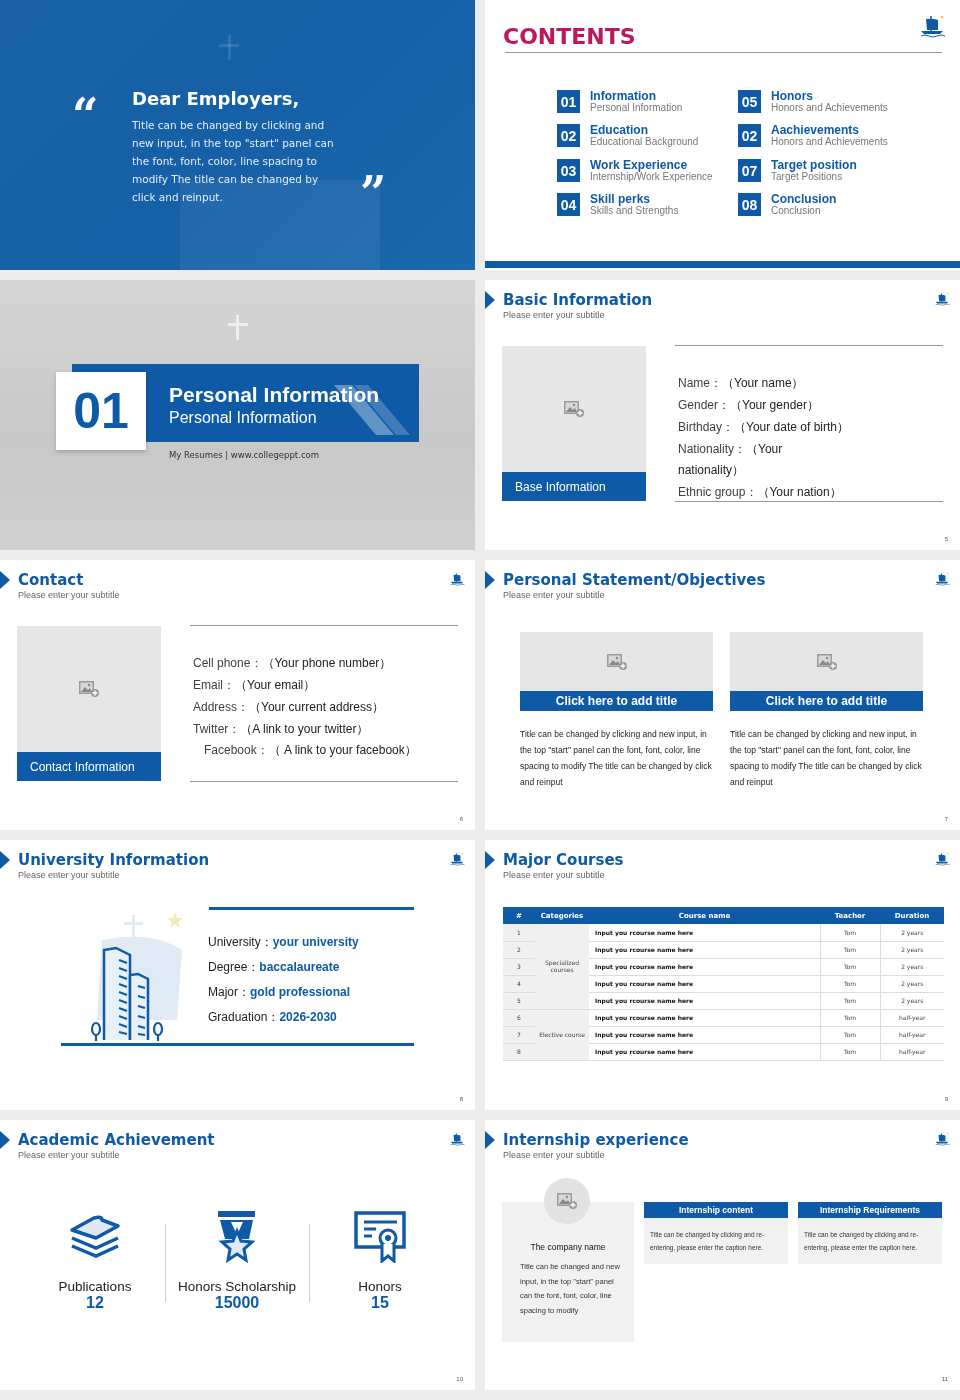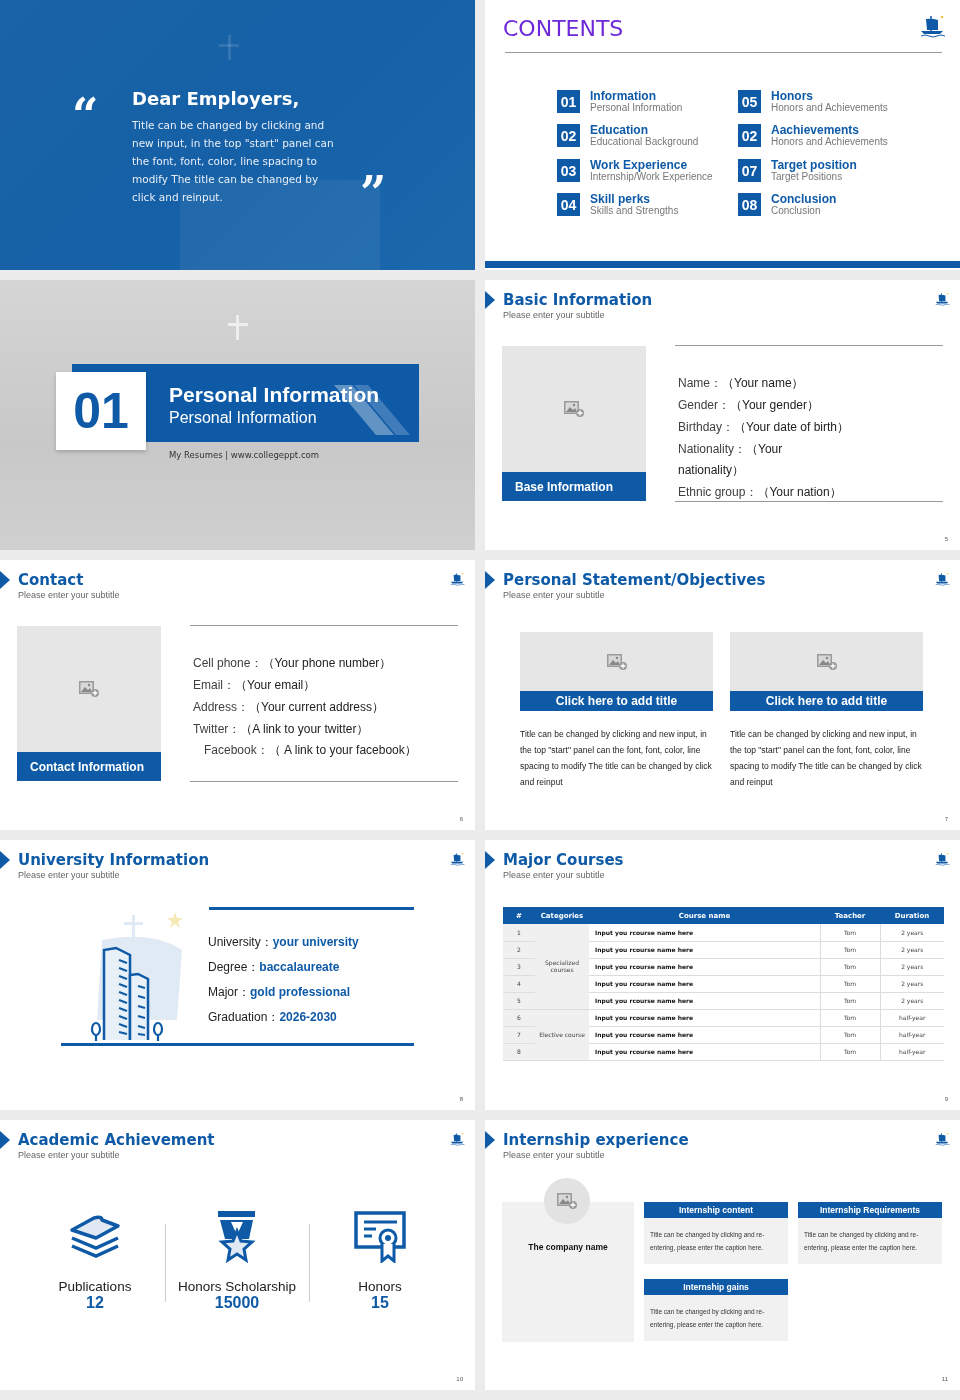--- a/index.html
+++ b/index.html
@@ -9,21 +9,21 @@
 .s5{left:0;top:560px}.s6{left:485px;top:560px}.s7{left:0;top:840px}.s8{left:485px;top:840px}
 .s9{left:0;top:1120px}.s10{left:485px;top:1120px}
 
 .s1{background:linear-gradient(135deg,#1a63a8 0%,#1560a6 50%,#1b68ad 100%)}
 .s1 .bgshape{position:absolute;opacity:.12;background:#fff}
 .s1 .q1{position:absolute;left:72px;top:92px;color:#fff;font-size:46px;font-weight:bold;font-family:"DejaVu Serif",serif;line-height:1}
 .s1 .q2{position:absolute;left:360px;top:170px;color:#fff;font-size:46px;font-weight:bold;font-family:"DejaVu Serif",serif;line-height:1}
 .s1 h1{position:absolute;left:132px;top:88px;color:#fff;font-size:18px;font-family:"DejaVu Sans",sans-serif;font-weight:bold}
 .s1 p{position:absolute;left:132px;top:116px;width:210px;color:#e8eef7;font-size:10.5px;line-height:18px;font-family:"DejaVu Sans",sans-serif}
 
-.s2 .title{position:absolute;left:18px;top:16px;font-size:22px;font-weight:normal;color:#6d28d9;font-family:"DejaVu Sans",sans-serif}
+.s2 .title{position:absolute;left:18px;top:24px;font-size:22px;font-weight:bold;color:#be185d;font-family:"DejaVu Sans",sans-serif}
 .s2 .rule{position:absolute;left:20px;top:52px;width:437px;height:1px;background:#999}
 .s2 .footer{position:absolute;left:0;bottom:2px;width:475px;height:7px;background:#0e5aa7}
 .logo{position:absolute;right:14px;top:14px;width:28px;height:24px}
 .toc-item{position:absolute;display:flex;align-items:flex-start}
 .toc-num{width:23px;height:23px;background:#0e5aa7;color:#fff;font-weight:bold;font-size:14px;display:flex;align-items:center;justify-content:center;margin-right:10px}
 .toc-t{font-size:12px;font-weight:bold;color:#0e5aa7;line-height:12px}
 .toc-s{font-size:10px;color:#777;line-height:12px}
 
 .s3{background:linear-gradient(180deg,#d5d5d5 0%,#c8c8c8 60%,#d0d0d0 100%)}
 .s3 .band{position:absolute;left:72px;top:84px;width:347px;height:78px;background:#0e5aa7}
@@ -33,21 +33,21 @@
 .s3 .meta{position:absolute;left:169px;top:170px;color:#333;font-size:8.5px;font-family:"DejaVu Sans",sans-serif}
 .s3 .stripe{position:absolute;background:rgba(255,255,255,.35);transform:skewX(40deg)}
 
 .hdr-arrow{position:absolute;left:0;top:11px;width:0;height:0;border-top:9px solid transparent;border-bottom:9px solid transparent;border-left:10px solid #0e5aa7}
 .hdr-title{position:absolute;left:18px;top:11px;font-size:15px;font-weight:bold;color:#0e5aa7;font-family:"DejaVu Sans",sans-serif}
 .hdr-sub{position:absolute;left:18px;top:30px;font-size:9px;color:#666}
 .pagenum{position:absolute;right:12px;bottom:8px;font-size:6px;color:#555}
 .slogo{position:absolute;right:10px;top:12px;width:16px;height:14px}
 .photo{position:absolute;background:#e6e6e6}
 .photo .ico{position:absolute;left:50%;top:50%;transform:translate(-50%,-50%);width:22px;height:18px}
-.photobar{position:absolute;background:#0e5aa7;color:#fff;font-weight:bold;font-size:12px;display:flex;align-items:center}
+.photobar{position:absolute;background:#0e5aa7;color:#fff;font-weight:normal;font-size:12px;display:flex;align-items:center}
 .hline{position:absolute;height:1px;background:#999}
 .info-line{position:absolute;font-size:12px;color:#222;white-space:nowrap}
 .info-line .k{color:#404040}
 
 .card-title{position:absolute;background:#0e5aa7;color:#fff;font-weight:bold;font-size:12px;display:flex;align-items:center;justify-content:center}
 .card-text{position:absolute;font-size:8.5px;color:#222;line-height:16px}
 
 .univ-line{position:absolute;font-size:12px;color:#222}
 .univ-line b{color:#0e5aa7}
 
@@ -420,33 +420,30 @@
 </div>
 
 <div class="slide s10">
   <div class="hdr-arrow"></div>
   <div class="hdr-title">Internship experience</div>
   <div class="hdr-sub">Please enter your subtitle</div>
   <svg class="slogo">
       <use href="#ship"></use>
     </svg>
   <div class="int-left">
-    <div style="position:absolute;top:40px;width:100%;text-align:center;font-weight:bold;font-size:8.5px;color:#111">The company name</div>
+    <div style="position:absolute;top:40px;width:100%;text-align:center;font-weight:normal;font-size:8.5px;color:#111">The company name</div>
+    <div style="position:absolute;top:58px;left:18px;width:104px;font-size:7.5px;line-height:14.5px;color:#333">Title can be changed and new input, in the top "start" panel can the font, font, color, line spacing to modify</div>
   </div>
   <div class="int-circle">
     <svg style="position:absolute;left:12px;top:14px;width:22px;height:18px">
         <use href="#imgph"></use>
       </svg>
   </div>
   <div class="int-card" style="left:159px;top:82px">
     <div class="h">Internship content</div>
     <div class="b">Title can be changed by clicking and re-entering, please enter the caption here.</div>
   </div>
   <div class="int-card" style="left:313px;top:82px">
     <div class="h">Internship Requirements</div>
     <div class="b">Title can be changed by clicking and re-entering, please enter the caption here.</div>
   </div>
-  <div class="int-card" style="left:159px;top:159px">
-    <div class="h">Internship gains</div>
-    <div class="b">Title can be changed by clicking and re-entering, please enter the caption here.</div>
-  </div>
   <div class="pagenum">11</div>
 </div>
 
 </body></html>

